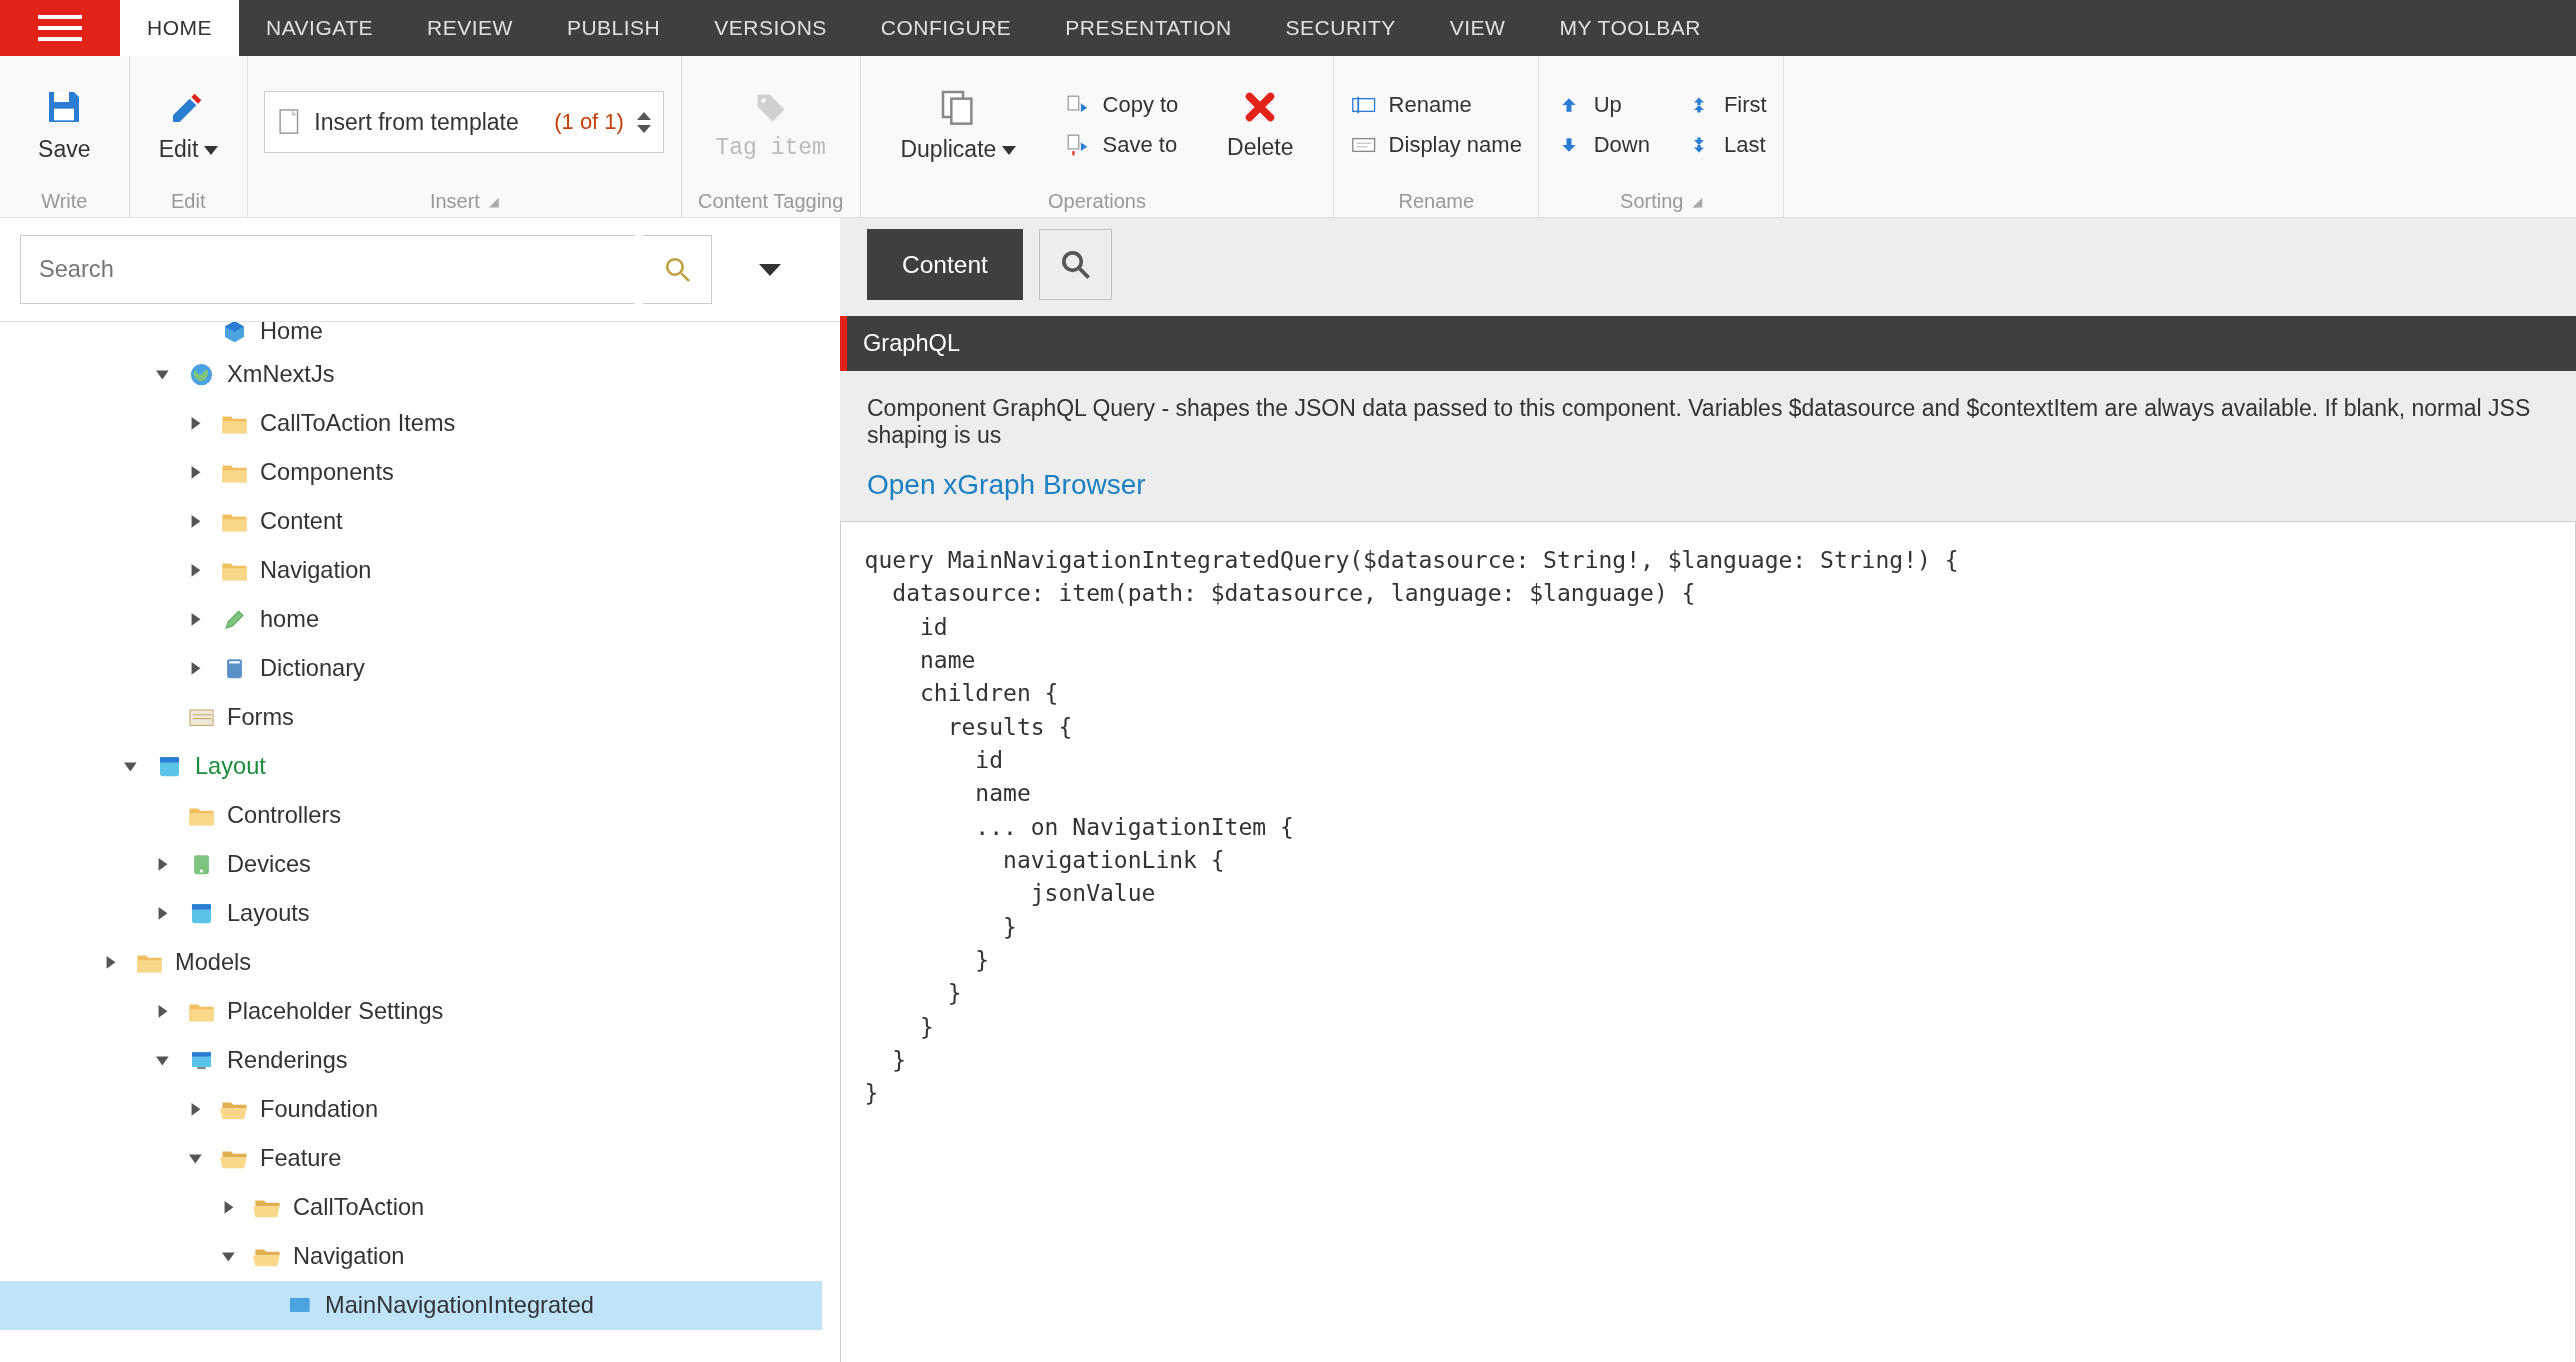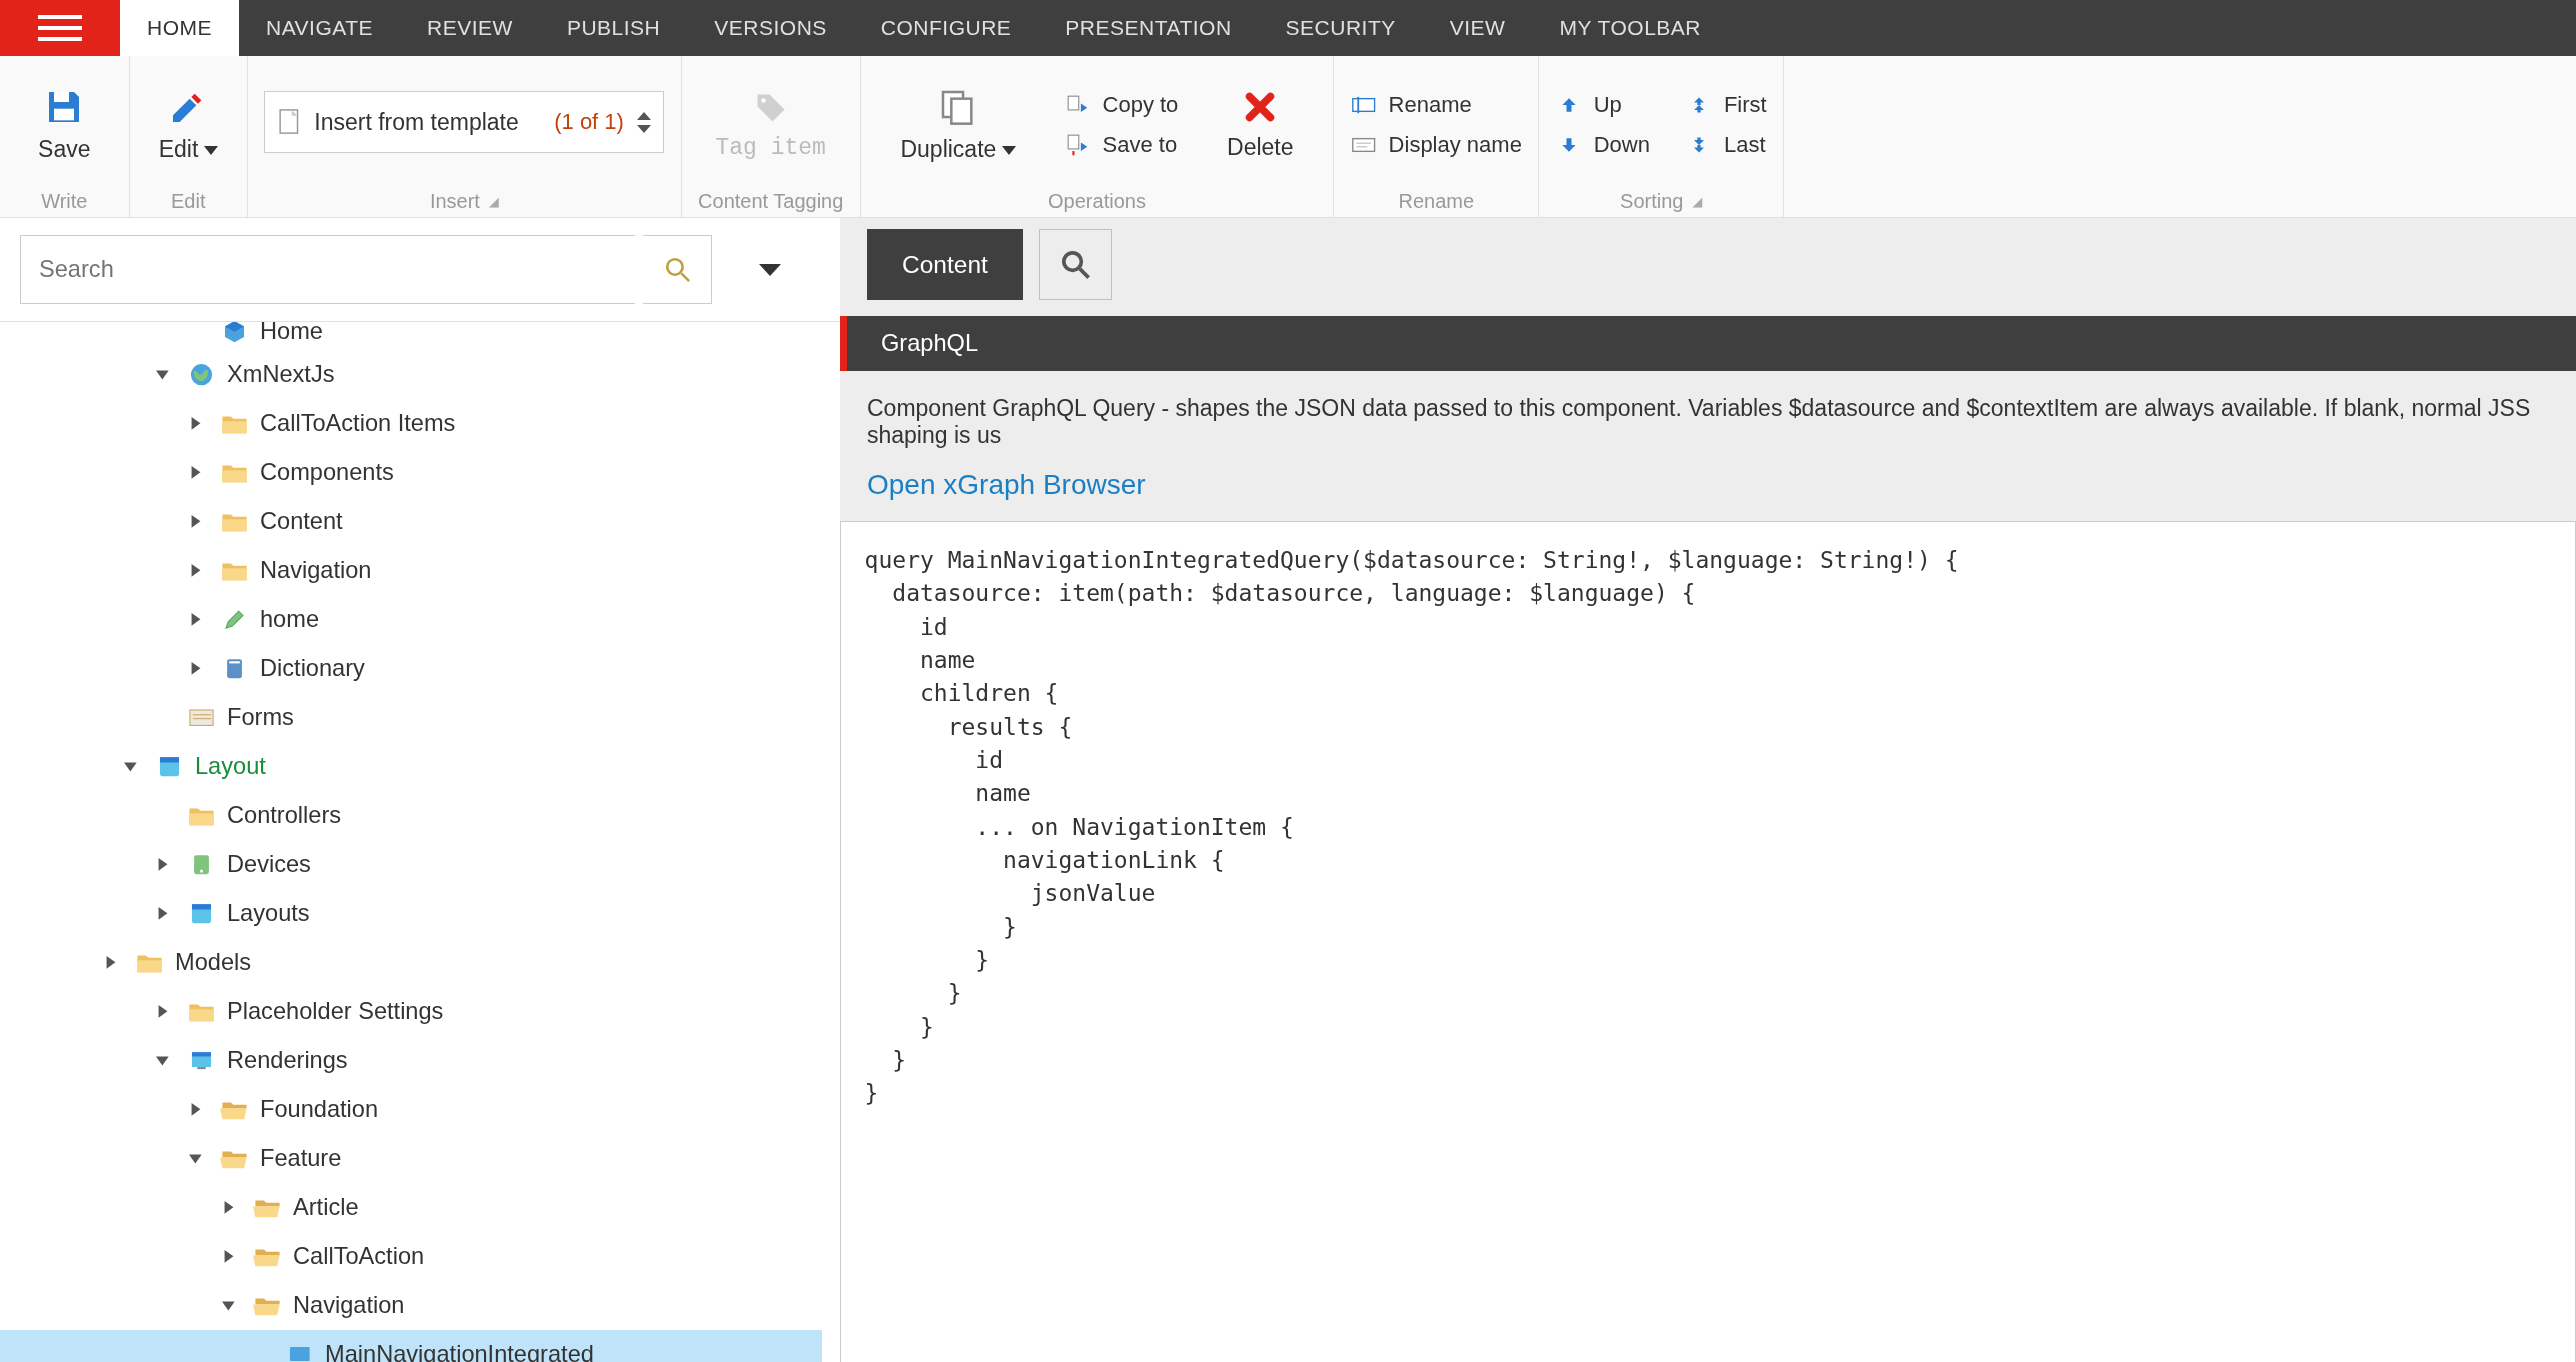--- a/index.html
+++ b/index.html
@@ -52,21 +52,21 @@
 .tree-node .toggle { width: 20px; text-align: center; color: #666; font-size: 14.5px; }
 .tree-node .node-icon { width: 29px; height: 25.4px; display: inline-flex; align-items: center; justify-content: center; }
 .tree-node.selected { background: #bfe4f9; }
 .tree-node.green { color: #1a8c3a; }
 
 .right-panel { flex: 1; display: flex; flex-direction: column; background: #ededed; min-width: 0; }
 .content-tabs { height: 82px; display: flex; align-items: flex-end; padding: 27px 0 0 27px; gap: 16.4px; }
 .content-tab { height: 71px; padding: 0 35px; display: flex; align-items: center; font-size: 24.5px; color: #fff; background: #3f3f3f; }
 .content-search { width: 73px; height: 71px; border: 0.9px solid #c0c0c0; background: #ededed; display: flex; align-items: center; justify-content: center; cursor: pointer; }
 
-.section-header { height: 55px; background: #3f3f3f; border-left: 7.3px solid #e2231a; display: flex; align-items: center; padding: 0 34px; font-size: 23.6px; color: #fff; margin-top: 16.4px; }
+.section-header { height: 55px; background: #3f3f3f; border-left: 7.3px solid #e2231a; display: flex; align-items: center; padding: 0 16px; font-size: 23.6px; color: #fff; margin-top: 16.4px; }
 .section-desc { padding: 23.6px 27px 0; font-size: 23px; color: #333; }
 .section-link { padding: 20px 27px 20px; font-size: 28px; color: #1b7fc4; cursor: pointer; }
 .code-box { border: 0.9px solid #ccc; background: #fff; padding: 22px 23.6px; font-family: "Consolas", "Menlo", monospace; font-size: 23px; color: #333; white-space: pre; overflow: auto; line-height: 1.45; margin: 0 0 0 0; flex: 1; }
 
 .box-arrow { font-size: 12.7px; color: #aaa; }
 
 svg { display: block; }
 </style>
 </head>
 <body>
@@ -523,34 +523,20 @@
                   <path fill="#555" d="M0 2h10L5 9z"></path>
                 </svg>
               </span>
               <span class="node-icon">
                 <svg width="29" height="25.4" viewBox="0 0 24 20">
                   <path fill="#e0b050" d="M2 4h7l2 2h11v3H2z"></path>
                   <path fill="#f9d989" d="M0 9h22l-2 9H2z"></path>
                 </svg>
               </span>
               <span>Feature</span>
-            </div>
-            <div class="tree-node" style="padding-left: 222px;">
-              <span class="toggle">
-                <svg width="12.7" height="12.7" viewBox="0 0 10 10">
-                  <path fill="#555" d="M2 0v10L9 5z"></path>
-                </svg>
-              </span>
-              <span class="node-icon">
-                <svg width="29" height="25.4" viewBox="0 0 24 20">
-                  <path fill="#e0b050" d="M2 4h7l2 2h11v3H2z"></path>
-                  <path fill="#f9d989" d="M0 9h22l-2 9H2z"></path>
-                </svg>
-              </span>
-              <span>Article</span>
             </div>
             <div class="tree-node" style="padding-left: 222px;">
               <span class="toggle">
                 <svg width="12.7" height="12.7" viewBox="0 0 10 10">
                   <path fill="#555" d="M2 0v10L9 5z"></path>
                 </svg>
               </span>
               <span class="node-icon">
                 <svg width="29" height="25.4" viewBox="0 0 24 20">
                   <path fill="#e0b050" d="M2 4h7l2 2h11v3H2z"></path>

